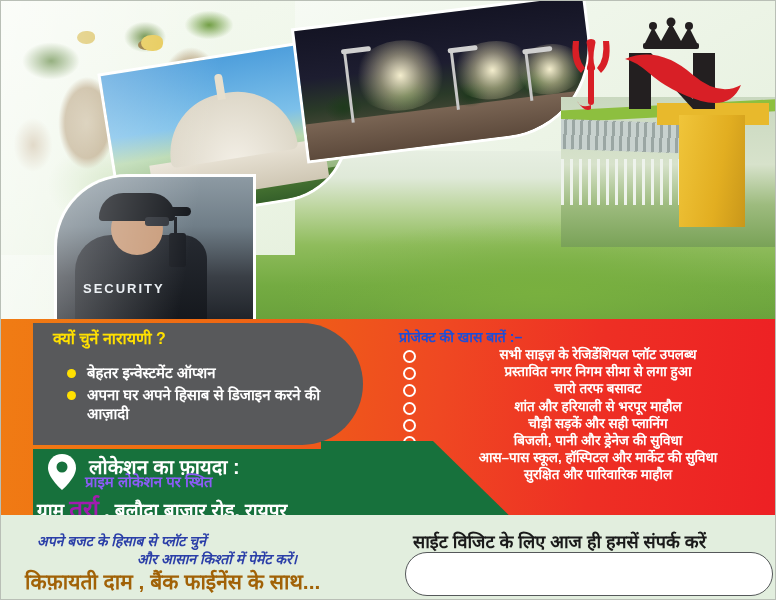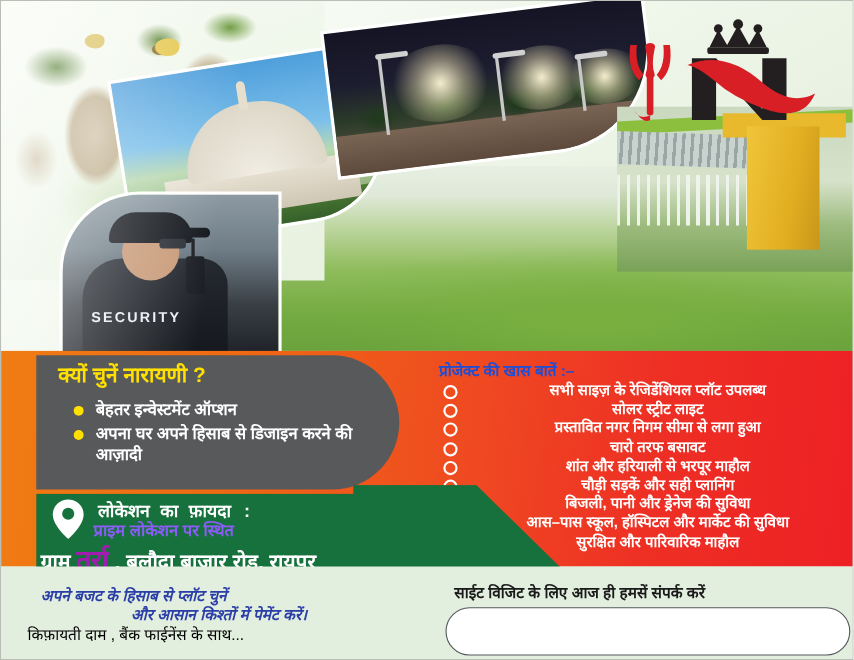--- a/index.html
+++ b/index.html
@@ -152,21 +152,21 @@
     position:absolute;left:32px;top:448px;width:350px;height:68px;
     background:#17713c;
   }
   .green-wedge{
     position:absolute;left:320px;top:440px;width:200px;height:86px;
     background:#17713c;clip-path:polygon(0 0,56% 0,100% 100%,0 100%);
   }
 
   
   .left-head{
-    position:absolute;left:52px;top:326px;color:#ffe000;font-size:19px;font-weight:bold;
+    position:absolute;left:52px;top:326px;color:#ffe000;font-size:16px;font-weight:bold;
     font-family:"Liberation Sans",sans-serif;
   }
   .left-list{position:absolute;left:52px;top:350px;width:300px;margin:12px;padding:0;list-style:none;}
   .left-list li{
     position:relative;padding-left:22px;color:#ffffff;font-size:15px;font-weight:bold;
     line-height:19px;margin-bottom:3px;font-family:"Liberation Sans",sans-serif;
   }
   .left-list li:before{
     content:"";position:absolute;left:2px;top:6px;width:9px;height:9px;border-radius:50%;background:#ffe000;
   }
@@ -181,31 +181,31 @@
     position:relative;padding-left:26px;color:#ffffff;font-size:13.5px;font-weight:bold;
     line-height:17.2px;font-family:"Liberation Sans",sans-serif;text-align:center;
   }
   .right-list li:before{
     content:"";position:absolute;left:4px;top:4px;width:9px;height:9px;border-radius:50%;
     background:transparent;border:2px solid #ffffff;
   }
 
   
   .loc-pin{position:absolute;left:46px;top:452px;width:30px;height:38px;}
-  .loc-l1{position:absolute;left:88px;top:452px;color:#ffffff;font-size:16px;font-weight:bold;font-family:Liberation Mono, monospace;}
+  .loc-l1{position:absolute;left:88px;top:452px;color:#ffffff;font-size:20px;font-weight:bold;font-family:Liberation Sans, sans-serif;}
   .loc-l2{position:absolute;left:84px;top:470px;color:#8b5cf6;font-size:15px;font-weight:bold;font-family:"Liberation Sans",sans-serif;}
   .loc-addr{position:absolute;left:36px;top:490px;width:400px;color:#ffffff;font-size:19px;font-weight:bold;font-family:"Liberation Sans",sans-serif;white-space:nowrap;}
   .loc-addr .vill{color:#a21caf;font-size:24px;}
 
   
   .footer{position:absolute;left:0;top:514px;width:776px;height:86px;background:#e2eede;}
   .foot-l1{position:absolute;left:36px;top:530px;color:#2b3fa8;font-size:14px;font-style:italic;font-weight:bold;font-family:"Liberation Sans",sans-serif;}
-  .foot-l2{position:absolute;left:118px;top:548px;color:#2b3fa8;font-size:14px;font-style:italic;font-weight:bold;font-family:"Liberation Sans",sans-serif;}
-  .foot-l3{position:absolute;left:24px;top:566px;color:#000000;font-size:14px;font-weight:normal;font-family:"Liberation Sans",sans-serif;}
-  .foot-cta{position:absolute;left:412px;top:528px;color:#1a1a1a;font-size:14px;font-weight:bold;font-family:"Liberation Sans",sans-serif;}
+  .foot-l2{position:absolute;left:136px;top:548px;color:#2b3fa8;font-size:14px;font-style:italic;font-weight:bold;font-family:"Liberation Sans",sans-serif;}
+  .foot-l3{position:absolute;left:24px;top:566px;color:#a16207;font-size:21px;font-weight:bold;font-family:"Liberation Sans",sans-serif;}
+  .foot-cta{position:absolute;left:412px;top:528px;color:#1a1a1a;font-size:18px;font-weight:bold;font-family:"Liberation Sans",sans-serif;}
   .foot-box{position:absolute;left:404px;top:551px;width:366px;height:42px;background:#ffffff;border:1px solid #55585a;border-radius:22px;}
 </style>
 </head>
 <body>
 
 <div id="poster">
 
   <div class="hero">
 
     <div class="ph-grass"></div>
@@ -292,21 +292,20 @@
 
   <div class="left-head">क्यों चुनें नारायणी ?</div>
   <ul class="left-list">
     <li>बेहतर इन्वेस्टमेंट ऑप्शन</li>
     <li>अपना घर अपने हिसाब से डिजाइन करने की आज़ादी</li>
   </ul>
 
   <div class="right-head">प्रोजेक्ट की खास बातें :–</div>
   <ul class="right-list">
     <li>सभी साइज़ के रेजिडेंशियल प्लॉट उपलब्ध</li>
-    <li>सोलर स्ट्रीट लाइट</li>
     <li>प्रस्तावित नगर निगम सीमा से लगा हुआ</li>
     <li>चारो तरफ बसावट</li>
     <li>शांत और हरियाली से भरपूर माहौल</li>
     <li>चौड़ी सड़कें और सही प्लानिंग</li>
     <li>बिजली, पानी और ड्रेनेज की सुविधा</li>
     <li>आस–पास स्कूल, हॉस्पिटल और मार्केट की सुविधा</li>
     <li>सुरक्षित और पारिवारिक माहौल</li>
   </ul>
 
   <div class="green-wedge"></div>

